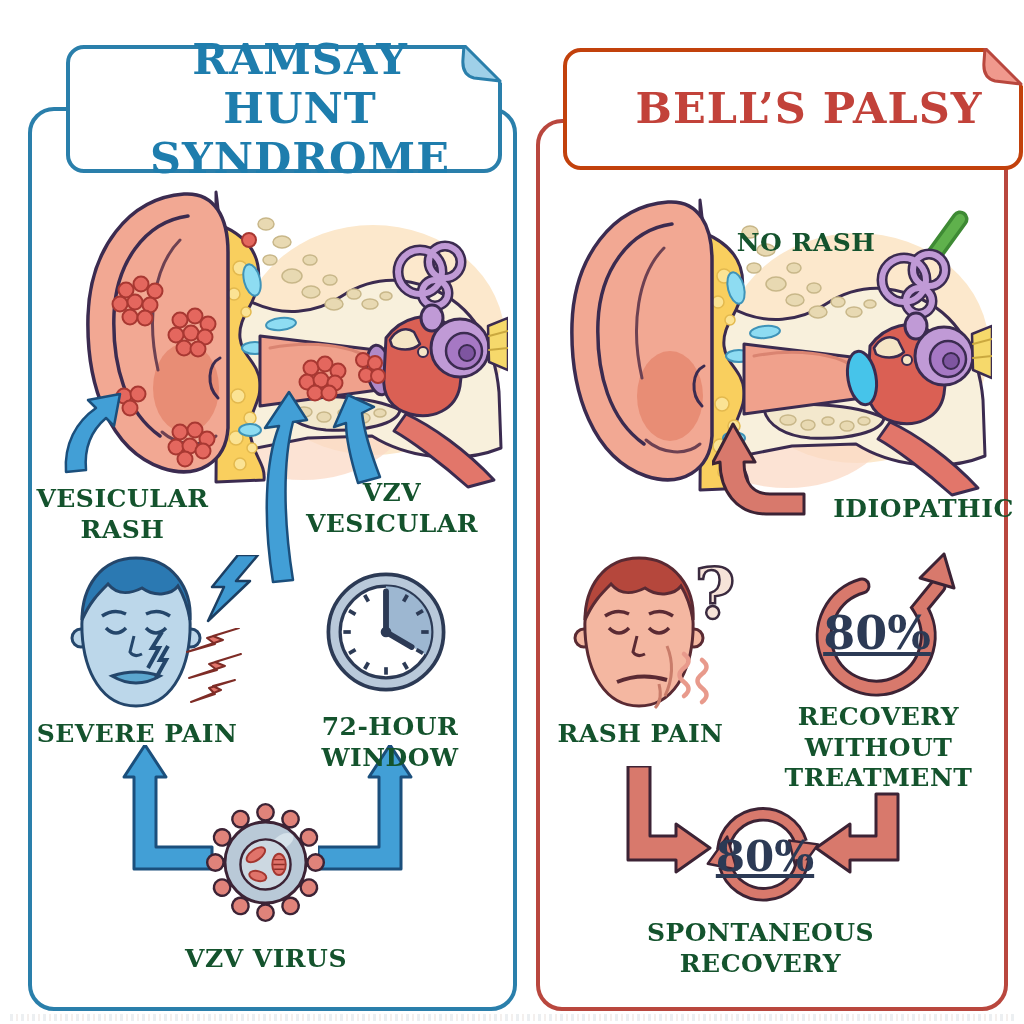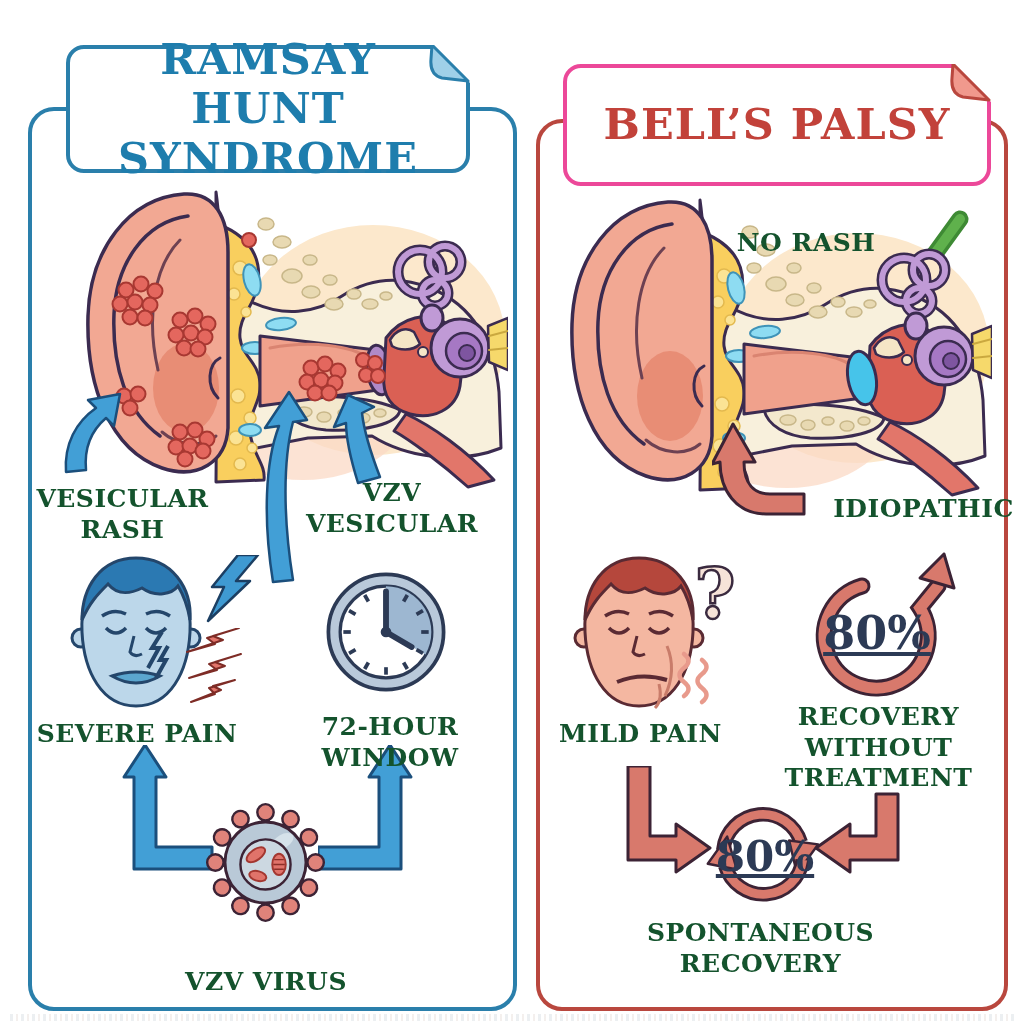--- a/index.html
+++ b/index.html
@@ -2,23 +2,23 @@
 <html><head>
 <meta charset="utf-8">
 <style>
   html,body{margin:0;padding:0;background:#fff;}
   .canvas{position:relative;width:1024px;height:1024px;background:#ffffff;overflow:hidden;
           font-family:"DejaVu Serif",serif;}
   .panel{position:absolute;border-radius:26px;background:transparent;}
   .panel.left{left:28px;top:107px;width:481px;height:896px;border:4px solid #2a7fab;}
   .panel.right{left:536px;top:119px;width:464px;height:884px;border:4px solid #b9473e;}
   .title-box{position:absolute;background:#fff;border-radius:18px;display:flex;align-items:center;
-             justify-content:center;z-index:3;}
+             justify-content:center;z-index:3;padding-left:32px;}
   .title-box.left{left:66px;top:45px;width:396px;height:120px;border:4px solid #2a7fab;}
-  .title-box.right{left:563px;top:48px;width:420px;height:114px;border:4px solid #ec4899;margin-top:16px;}
+  .title-box.right{left:563px;top:48px;width:420px;height:114px;border:4px solid #c2410c;}
   .title-text{font-weight:bold;text-align:center;letter-spacing:1px;line-height:1.15;}
   .title-text.blue{color:#1e7dad;font-size:43px;width:330px;}
   .title-text.red{color:#c2423a;font-size:43px;}
   .fold{position:absolute;top:-4px;right:-4px;width:46px;height:46px;z-index:4;}
   .lbl{position:absolute;text-align:center;font-weight:bold;color:#14532d;font-size:25px;
        line-height:1.22;letter-spacing:0.5px;z-index:2;}
   .pct{position:absolute;text-align:center;font-weight:bold;color:#2c3a55;z-index:2;text-decoration:underline;}
   .icon{position:absolute;z-index:1;}
   .bottom-strip{position:absolute;left:10px;right:10px;top:1014px;height:7px;opacity:0.35;
     background:repeating-linear-gradient(90deg,#c9d2d9 0 3px,transparent 3px 6px,#dfd3cd 6px 8px,transparent 8px 11px);}
@@ -299,21 +299,21 @@
         </g>
     </g>
     <circle cx="70" cy="70" r="42" fill="#b9c9d7" stroke="#3c2335" stroke-width="3"></circle>
     <ellipse cx="88" cy="48" rx="12" ry="7" fill="#d6e2ea" transform="rotate(-30 88 48)"></ellipse>
     <circle cx="70" cy="72" r="26" fill="#ccd8e1" stroke="#3c2335" stroke-width="2.5"></circle>
     <ellipse cx="60" cy="62" rx="11" ry="5.5" fill="#e0736a" stroke="#a33730" stroke-width="2" transform="rotate(-35 60 62)"></ellipse>
     <ellipse cx="62" cy="84" rx="9" ry="5" fill="#e0736a" stroke="#a33730" stroke-width="2" transform="rotate(15 62 84)"></ellipse>
     <ellipse cx="84" cy="72" rx="7" ry="11" fill="#e0736a" stroke="#a33730" stroke-width="2"></ellipse>
     <path d="M79,67 L89,67 M78,72 L90,72 M79,77 L89,77" stroke="#8c2f28" stroke-width="1.5"></path>
   </svg>
-  <div class="lbl" style="left:166px;top:967px;width:200px">VZV VIRUS</div>
+  <div class="lbl" style="left:166px;top:944px;width:200px">VZV VIRUS</div>
 
   <div class="lbl" style="left:726px;top:228px;width:160px">NO RASH</div>
   <svg class="icon" style="left:882px;top:205px" width="88" height="88" viewBox="0 0 88 88">
     <path d="M12,48 L36,72 L78,14" fill="none" stroke="#3e8a34" stroke-width="17" stroke-linecap="round" stroke-linejoin="round"></path>
     <path d="M12,48 L36,72 L78,14" fill="none" stroke="#5fb14c" stroke-width="10" stroke-linecap="round" stroke-linejoin="round"></path>
   </svg>
 
   <svg class="icon" style="left:552px;top:198px" width="440" height="300" viewBox="0 0 440 300">
     <use href="#ear-base"></use>
     <ellipse cx="310" cy="180" rx="14" ry="27" fill="#46c4ea" stroke="#3b2b50" stroke-width="3" transform="rotate(-10 310 180)"></ellipse>
@@ -336,21 +336,21 @@
     <path d="M100,96 Q110,120 98,146" fill="none" stroke="#c97c6a" stroke-width="3"></path>
     <path d="M92,134 Q96,150 88,158" fill="none" stroke="#c97c6a" stroke-width="3"></path>
   </svg>
   <svg class="icon" style="left:690px;top:556px" width="50" height="80" viewBox="0 0 50 80">
     <text x="25" y="62" font-size="70" font-weight="bold" text-anchor="middle" fill="#f6e3d8" stroke="#3a2a3f" stroke-width="2.5" font-family="DejaVu Serif,serif">?</text>
   </svg>
   <svg class="icon" style="left:672px;top:650px" width="42" height="58" viewBox="0 0 42 58">
     <path d="M12,4 q9,7 0,14 q-9,7 0,14 q9,7 0,14" fill="none" stroke="#e89a8c" stroke-width="4.5" stroke-linecap="round"></path>
     <path d="M30,10 q9,7 0,14 q-9,7 0,14 q9,7 0,14" fill="none" stroke="#e89a8c" stroke-width="4.5" stroke-linecap="round"></path>
   </svg>
-  <div class="lbl" style="left:538px;top:719px;width:205px">MILD PAIN</div>
+  <div class="lbl" style="left:538px;top:719px;width:205px">RASH PAIN</div>
 
   <svg class="icon" style="left:802px;top:552px" width="160" height="150" viewBox="0 0 160 150">
     <path d="M60,34 A52,52 0 1 0 118,56 L136,34" fill="none" stroke="#3c2335" stroke-width="17" stroke-linecap="round"></path>
     <path d="M60,34 A52,52 0 1 0 118,56 L136,34" fill="none" stroke="#d8796c" stroke-width="11" stroke-linecap="round"></path>
     <polygon points="118,26 152,36 142,2" fill="#d8796c" stroke="#3c2335" stroke-width="3" stroke-linejoin="round"></polygon>
   </svg>
   <div class="pct" style="left:812px;top:606px;width:130px;font-size:46px">80%</div>
   <div class="lbl" style="left:766px;top:702px;width:225px">RECOVERY WITHOUT TREATMENT</div>
 
   <svg class="icon" style="left:618px;top:766px" width="290" height="112" viewBox="0 0 290 112">

